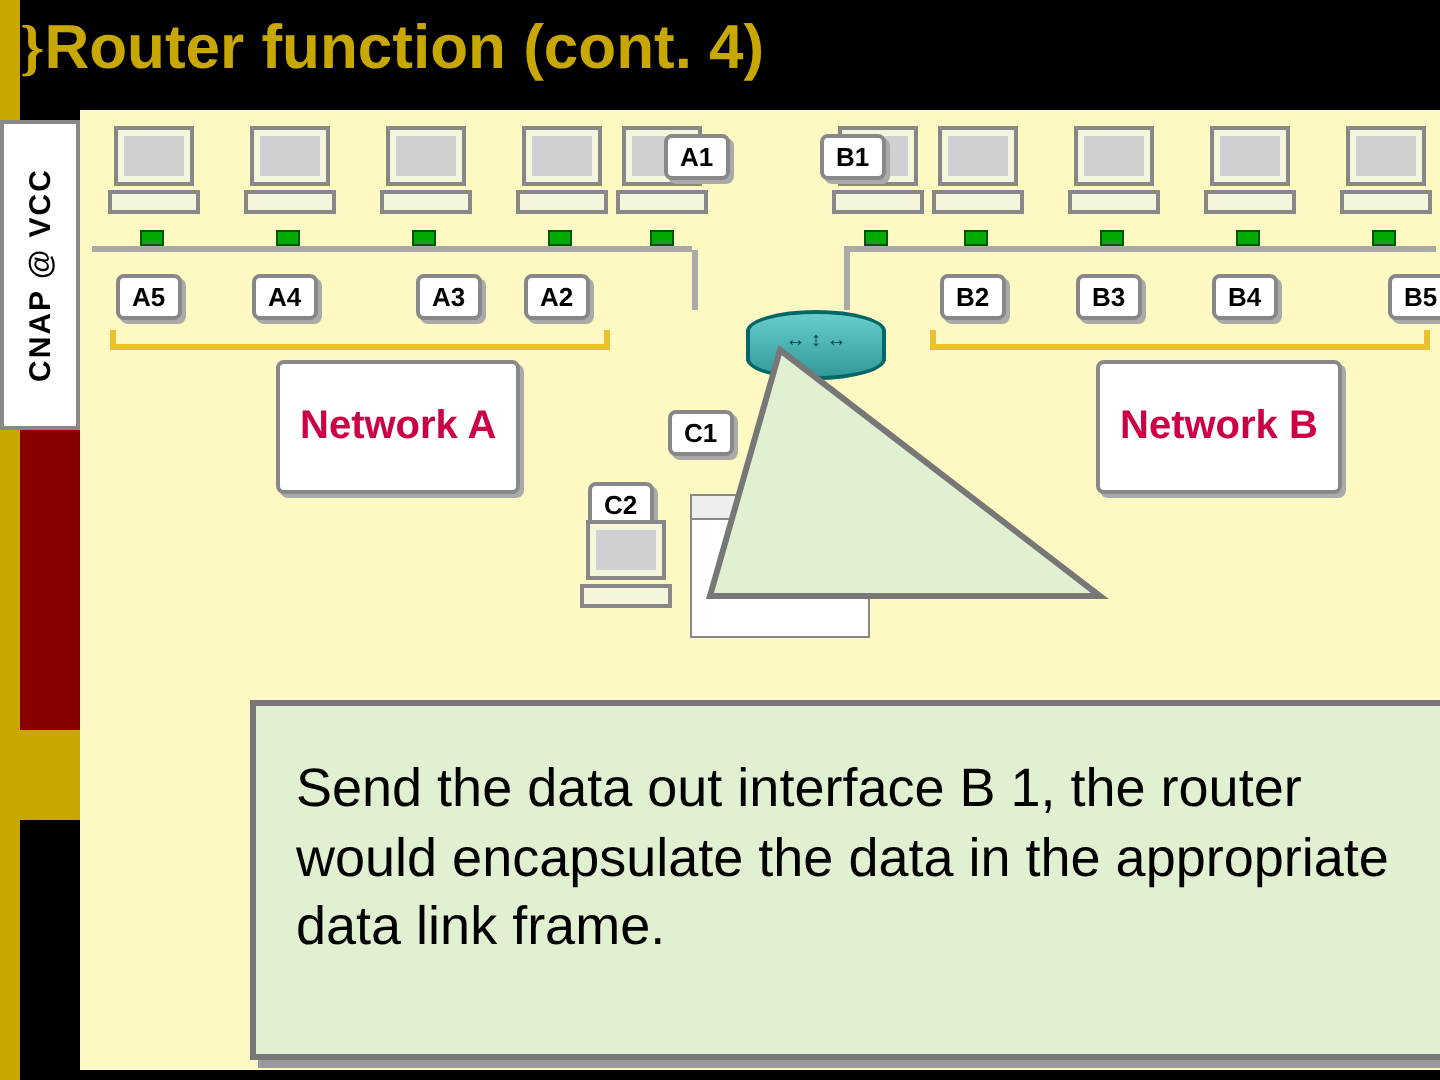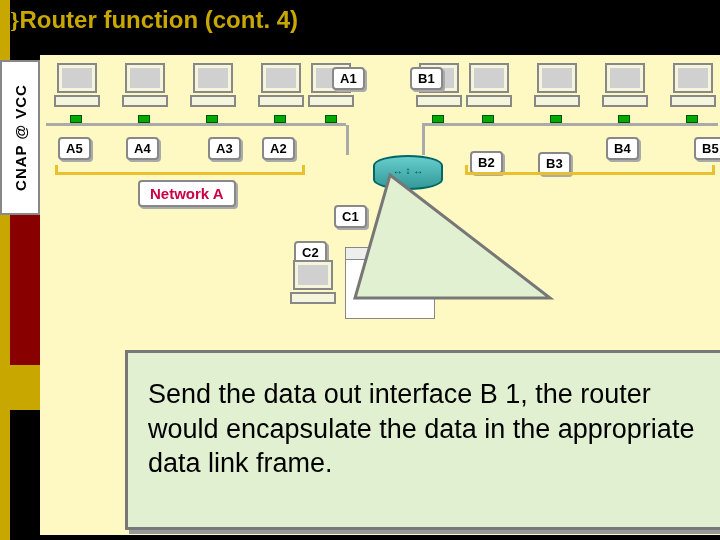--- a/index.html
+++ b/index.html
@@ -4,32 +4,32 @@
 <style>
   * { box-sizing: border-box; margin: 0; padding: 0; }
   body { width: 720px; height: 540px; background: #000; font-family: Arial, sans-serif; overflow: hidden; position: relative; }
   .sidebar { position: absolute; left: 0; top: 0; width: 40px; height: 540px; }
   .sidebar .yellow-strip { position: absolute; left: 0; top: 0; width: 10px; height: 540px; background: #c8a800; }
   .sidebar .cnap-band { position: absolute; left: 0; top: 60px; width: 40px; height: 155px; background: #fff; border-top: 2px solid #888; border-bottom: 2px solid #888; border-left: 2px solid #888; border-right: 2px solid #888; display: flex; align-items: center; justify-content: center; }
   .sidebar .cnap-text { transform: rotate(-90deg); white-space: nowrap; font-weight: bold; font-size: 15px; font-family: Arial, sans-serif; letter-spacing: 1px; }
   .sidebar .red-block { position: absolute; left: 10px; top: 215px; width: 30px; height: 150px; background: #800; }
   .sidebar .yellow-block { position: absolute; left: 10px; top: 365px; width: 70px; height: 45px; background: #c8a800; }
   
-  .title { position: absolute; left: 10px; top: 6px; font-size: 24px; font-weight: bold; color: #c8a800; }
+  .title { position: absolute; left: 10px; top: 6px; font-size: 31px; font-weight: bold; color: #c8a800; }
   .title .brace { font-family: serif; }
   
   .diagram { position: absolute; left: 40px; top: 55px; width: 680px; height: 480px; background: #fef9c3; }
   
   .pc { position: absolute; width: 50px; height: 48px; }
   .pc .monitor { width: 40px; height: 30px; background: #f5f5dc; border: 2px solid #888; margin: 0 auto; position: relative; }
   .pc .monitor::after { content: ''; position: absolute; top: 3px; left: 3px; right: 3px; bottom: 3px; background: #d0d0d0; }
   .pc .base { width: 46px; height: 12px; background: #f5f5dc; border: 2px solid #888; margin: 2px auto 0; }
   
   .label-box { position: absolute; background: #fff; border: 2px solid #888; border-radius: 4px; padding: 2px 6px; font-size: 13px; font-weight: bold; text-align: center; box-shadow: 2px 2px 0 #aaa; }
-  .net-box { position: absolute; background: #fff; border: 2px solid #888; border-radius: 4px; padding: 3px 10px; font-size: 15px; font-weight: bold; color: #c04; box-shadow: 2px 2px 0 #aaa; }
+  .net-box { position: absolute; background: #fff; border: 2px solid #888; border-radius: 4px; padding: 20px 10px; font-size: 20px; font-weight: bold; color: #c04; box-shadow: 2px 2px 0 #aaa; }
   .nic { position: absolute; width: 12px; height: 8px; background: #0a0; border: 1px solid #050; }
   
   .bracket { position: absolute; border-bottom: 3px solid #e8c030; height: 10px; }
   .bracket::before, .bracket::after { content: ''; position: absolute; width: 3px; height: 10px; background: #e8c030; top: 0; }
   .bracket::before { left: 0; }
   .bracket::after { right: 0; }
   
   .router { position: absolute; left: 333px; top: 100px; width: 70px; height: 45px; }
   .router .body { width: 70px; height: 35px; background: linear-gradient(#6cc, #399); border-radius: 50% / 30%; border: 2px solid #066; position: relative; }
   .router .arrows { position: absolute; top: 8px; left: 12px; right: 12px; display: flex; justify-content: space-around; font-size: 10px; color: #044; }
@@ -116,29 +116,30 @@
     </div>
 
   <div class="label-box" style="left:292px; top:12px">A1</div>
   <div class="label-box" style="left:370px; top:12px">B1</div>
 
   <div class="label-box" style="left:18px; top:82px">A5</div>
   <div class="label-box" style="left:86px; top:82px">A4</div>
   <div class="label-box" style="left:168px; top:82px">A3</div>
   <div class="label-box" style="left:222px; top:82px">A2</div>
 
-  <div class="label-box" style="left:430px; top:96px">B2</div>
-  <div class="label-box" style="left:498px; top:97px">B3</div>
+  <div class="label-box" style="left:430px; top:82px">B2</div>
+  <div class="label-box" style="left:498px; top:82px">B3</div>
   <div class="label-box" style="left:566px; top:82px">B4</div>
   <div class="label-box" style="left:654px; top:82px">B5</div>
 
   <div class="bracket" style="left:15px; top:110px; width:250px"></div>
   <div class="bracket" style="left:425px; top:110px; width:250px"></div>
 
   <div class="net-box" style="left:98px; top:125px">Network A</div>
+  <div class="net-box" style="left:508px; top:125px">Network B</div>
 
   <div class="vline" style="left:306px; top:70px; height:30px"></div>
   <div class="vline" style="left:382px; top:70px; height:30px"></div>
   <div class="router">
     <div class="body">
         <div class="arrows">↔ ↕ ↔</div>
       </div>
   </div>
 
   <div class="label-box" style="left:294px; top:150px">C1</div>

